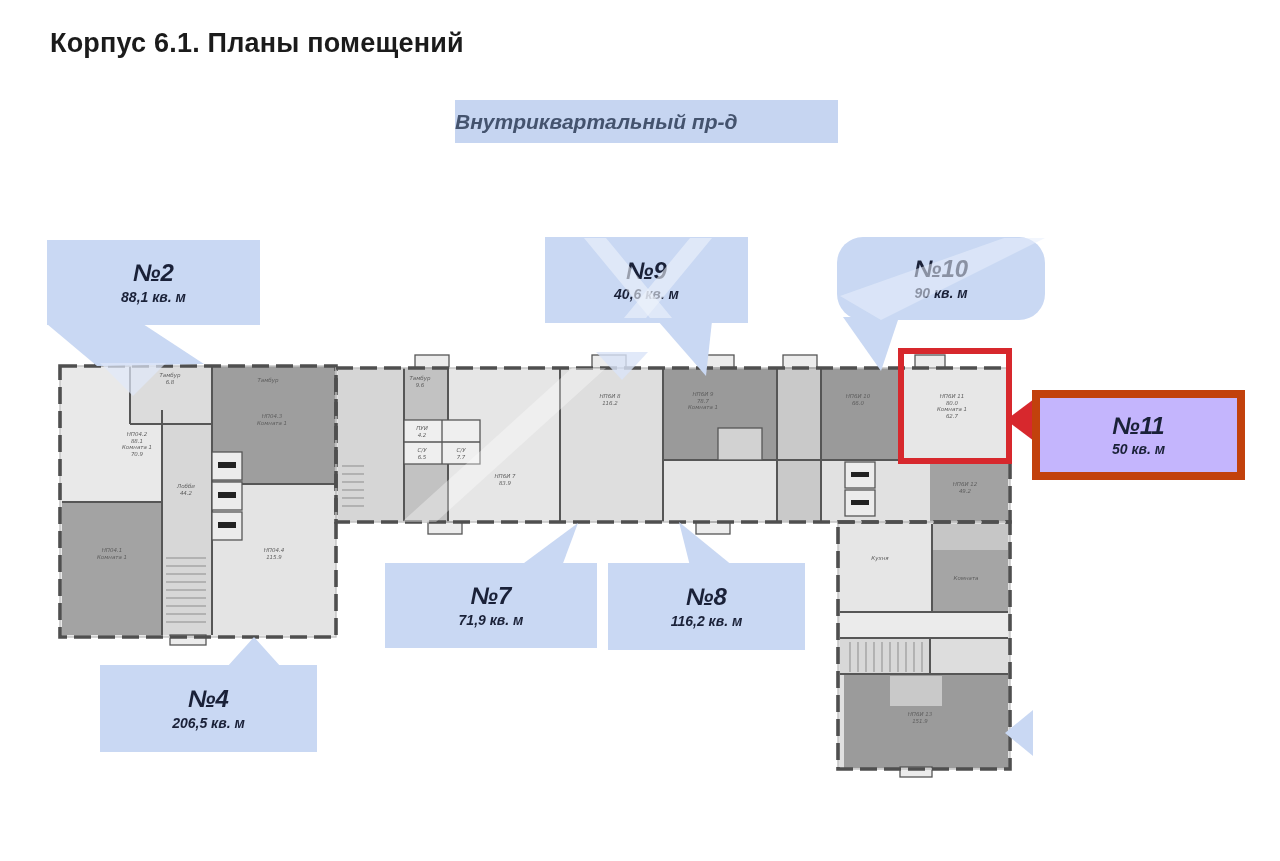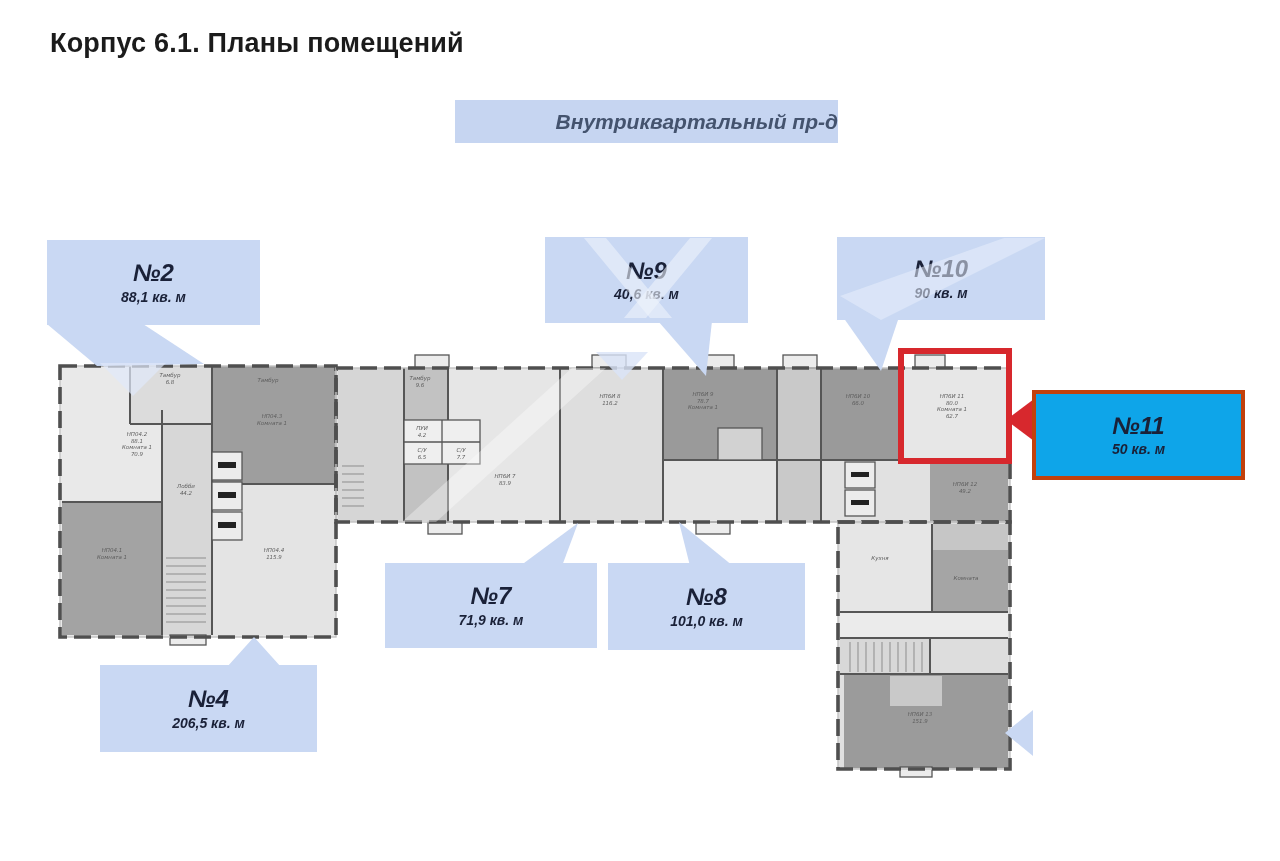--- a/index.html
+++ b/index.html
@@ -3,28 +3,28 @@
 <meta charset="utf-8">
 <style>
   html,body{margin:0;padding:0;background:#ffffff;}
   #canvas{position:relative;width:1280px;height:861px;background:#ffffff;overflow:hidden;
           font-family:"Liberation Sans",sans-serif;}
   #plan-svg,#wm-svg{position:absolute;left:0;top:0;}
   #wm-svg{pointer-events:none;z-index:30;}
   .page-title{position:absolute;left:50px;top:28px;font-size:27px;font-weight:700;
               color:#1b1b1b;letter-spacing:.2px;z-index:5;}
   .street-sign{position:absolute;left:455px;top:100px;width:383px;height:43px;
-               background:#c6d5f1;display:flex;align-items:center;justify-content:flex-end;
+               background:#c6d5f1;display:flex;align-items:center;justify-content:flex-start;
                font-size:21px;font-weight:700;font-style:italic;color:#44536e;z-index:5;}
   .callout{position:absolute;z-index:20;background:#c9d8f3;box-sizing:border-box;
            display:flex;flex-direction:column;align-items:center;justify-content:center;
            gap:3px;font-weight:700;font-style:italic;color:#1a2138;text-align:center;}
   .callout .num{font-size:24px;line-height:1.1;}
   .callout .area{font-size:14px;line-height:1.1;}
-  .callout.highlight{background:#0ea5e9;border:4px solid #c2410c;align-items:center;}
+  .callout.highlight{background:#c4b5fd;border:8px solid #c2410c;align-items:center;}
   
   .wallbase{fill:none;stroke:#c2c2c2;stroke-width:1.4;}
   .wall{fill:none;stroke:#4f4f4f;stroke-width:3.6;stroke-dasharray:17 7;}
   .iwall{stroke:#565656;stroke-width:2;fill:none;}
   .struct{stroke:#565656;stroke-width:1.3;}
   .hatch{stroke:#8d8d8d;stroke-width:1;fill:none;}
   .room-label{font-family:"DejaVu Sans",sans-serif;font-size:5.5px;fill:#5d5d5d;
               text-anchor:middle;font-style:italic;}
 </style>
 </head>
@@ -187,38 +187,38 @@
   <div class="callout" style="left:47px;top:240px;width:213px;height:85px;">
     <div class="num">№2</div>
     <div class="area">88,1 кв. м</div>
   </div>
 
   <div class="callout" style="left:545px;top:237px;width:203px;height:86px;">
     <div class="num">№9</div>
     <div class="area">40,6 кв. м</div>
   </div>
 
-  <div class="callout" style="left:837px;top:237px;width:208px;height:83px;">
+  <div class="callout" style="left:837px;top:237px;width:208px;height:83px;border-radius:26px;">
     <div class="num">№10</div>
     <div class="area">90 кв. м</div>
   </div>
 
   <div class="callout highlight" style="left:1032px;top:390px;width:213px;height:90px;">
     <div class="num">№11</div>
     <div class="area">50 кв. м</div>
   </div>
 
   <div class="callout" style="left:385px;top:563px;width:212px;height:85px;">
     <div class="num">№7</div>
     <div class="area">71,9 кв. м</div>
   </div>
 
   <div class="callout" style="left:608px;top:563px;width:197px;height:87px;">
     <div class="num">№8</div>
-    <div class="area">101,0 кв. м</div>
+    <div class="area">116,2 кв. м</div>
   </div>
 
   <div class="callout" style="left:100px;top:665px;width:217px;height:87px;">
     <div class="num">№4</div>
     <div class="area">206,5 кв. м</div>
   </div>
 
 
   <svg id="wm-svg" width="1280" height="861" viewBox="0 0 1280 861">
     <polygon points="584,238 606,238 672,318 650,318" fill="#eef3fc" opacity="0.6"></polygon>

